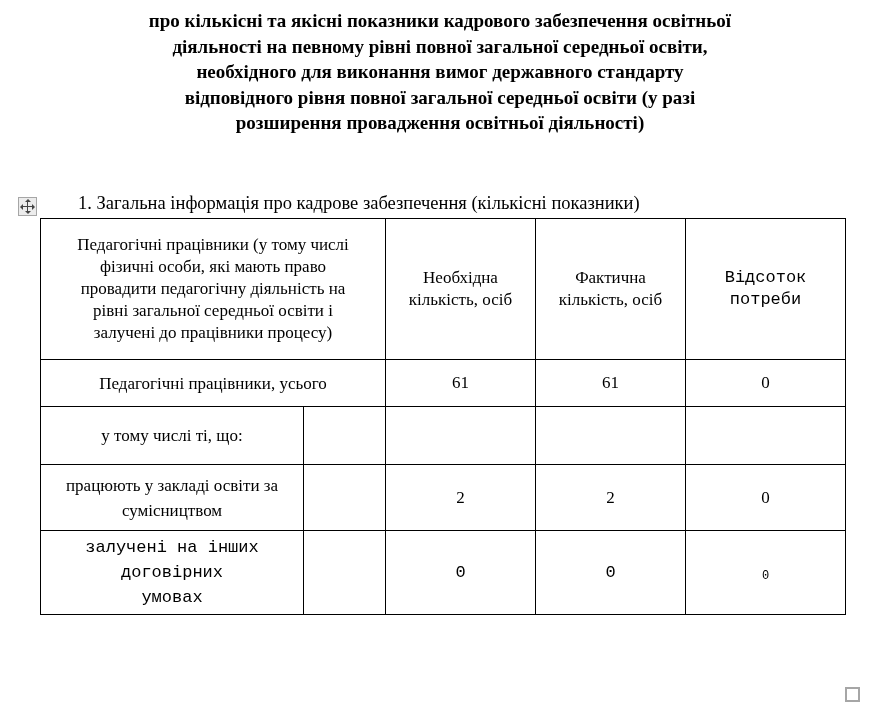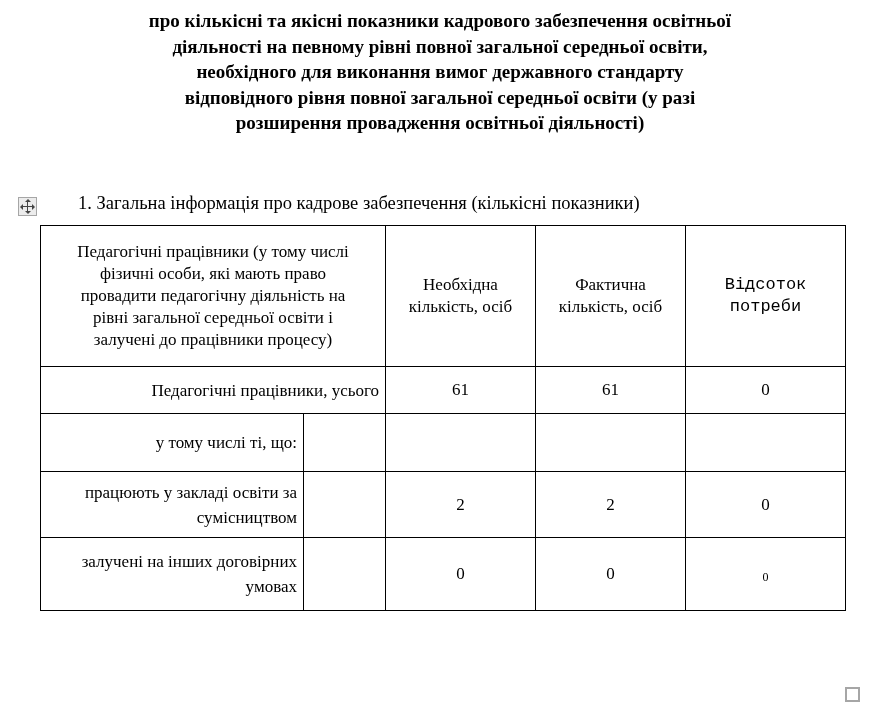--- a/index.html
+++ b/index.html
@@ -105,21 +105,21 @@
     height: 15px;
     border: 2px solid #a6a6a6;
     background: #ffffff;
     box-sizing: border-box;
   }
 
   
   #staffing-table {
     position: absolute;
     left: 40px;
-    top: 225px;
+    top: 218px;
     width: 805px;
     border-collapse: collapse;
     table-layout: fixed;
     font-size: 17px;
     padding-left: 32px;
   }
   #staffing-table td {
     border: 1.3px solid #000000;
     vertical-align: middle;
     padding: 0;
@@ -138,42 +138,42 @@
     text-align: center;
     padding: 6px 0 !important;
     font-family: Liberation Mono, monospace;
   }
   .hdr-inner {
     display: block;
   }
 
   
   .label-cell {
-    text-align: right;
+    text-align: center;
     line-height: 25px;
     padding: 4px 6px 4px 6px !important;
     margin-top: 48px;
   }
   .num-cell {
     text-align: center;
   }
   .num-cell.top-small {
     vertical-align: top;
     font-size: 12px;
     padding-top: 6px !important;
   }
   .blank-cell { }
 
   
   tr.row-header   { height: 141px; }
   tr.row-total    { height: 47px;  }
   tr.row-subhead  { height: 58px;  }
   tr.row-edu      { height: 64px;  }
   tr.row-part     { height: 66px;  }
-  tr.row-contract { height: 73px;  }
+  tr.row-contract { height: 73px; font-family: Liberation Mono, monospace;  }
 </style>
 </head>
 <body>
 
 <div id="doc-title-block">
   <span class="title-line">про кількісні та якісні показники кадрового забезпечення освітньої</span>
   <span class="title-line">діяльності на певному рівні повної загальної середньої освіти,</span>
   <span class="title-line">необхідного для виконання вимог державного стандарту</span>
   <span class="title-line">відповідного рівня повної загальної середньої освіти (у разі</span>
   <span class="title-line">розширення провадження освітньої діяльності)</span>

